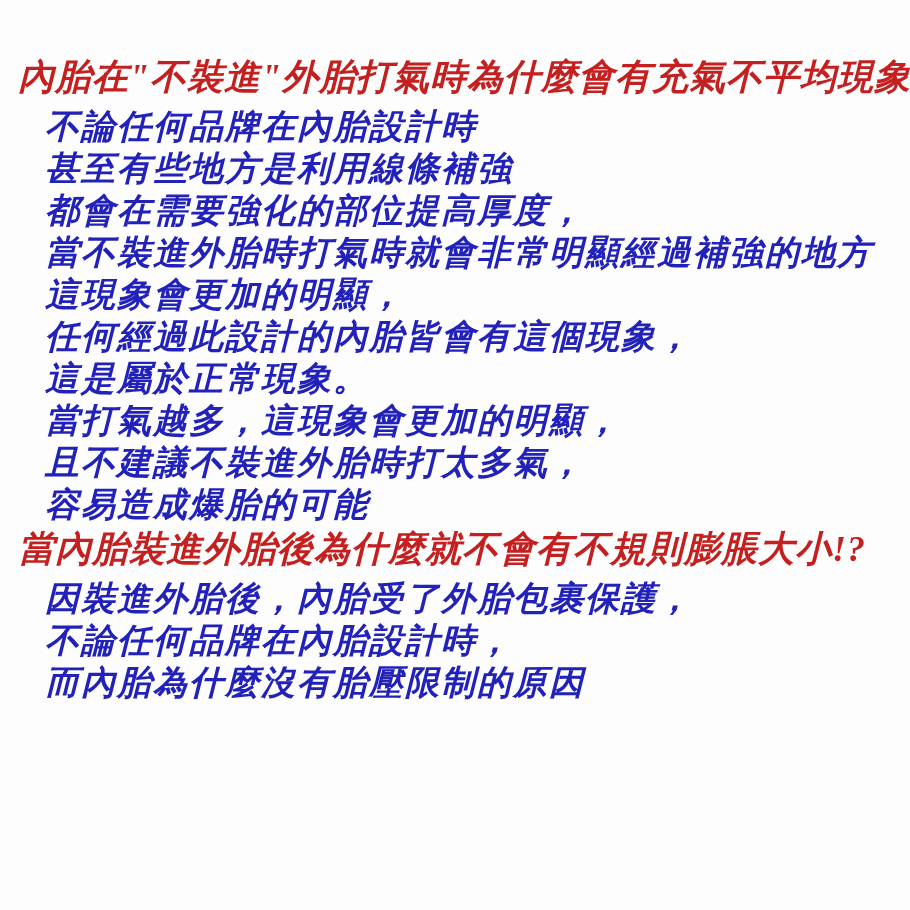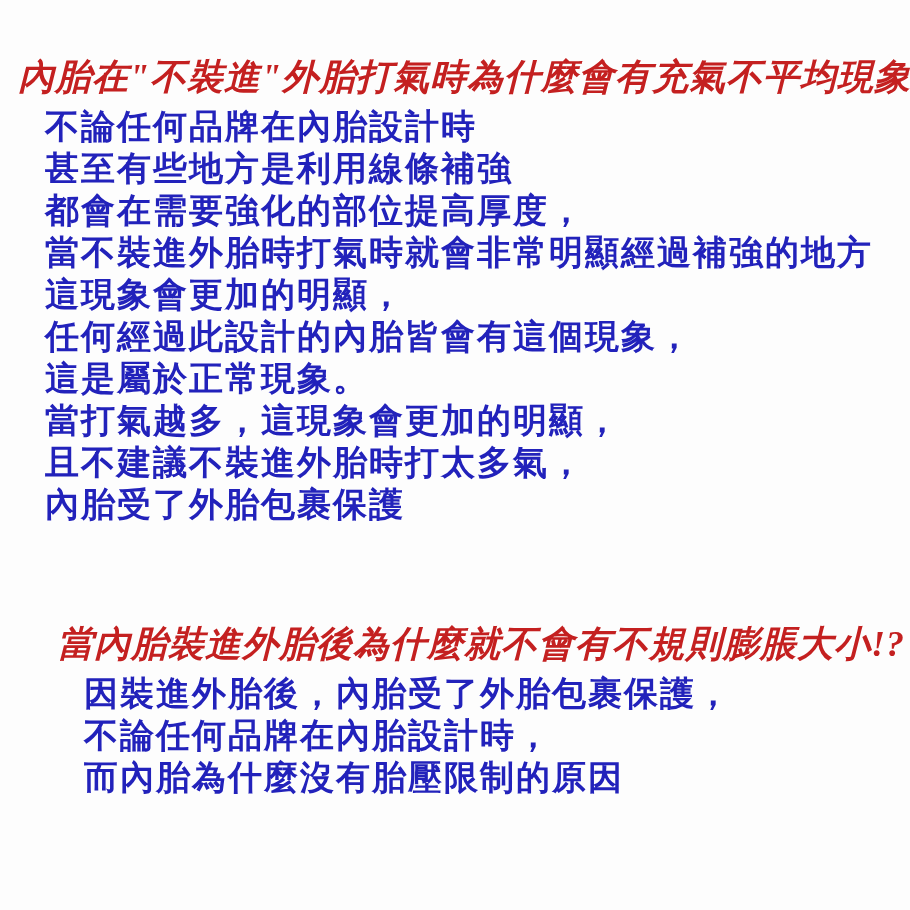--- a/index.html
+++ b/index.html
@@ -25,30 +25,29 @@
     font-weight: bold;
     font-style: italic;
     letter-spacing: 1px;
     color: var(--heading-color, #c42020);
     white-space: nowrap;
   }
   .section-1 .question-heading {
     padding-top: 54px;
   }
   .section-2 {
-    margin-top: 95px;
-    padding-left: 39px;
   }
   .answer-lines {
     margin: 6px 0 0 45px;
   }
   .answer-line {
     font-size: 34px;
     line-height: 42px;
     font-weight: bold;
+    font-style: italic;
     letter-spacing: 2px;
     color: var(--body-color, #2222bb);
     white-space: nowrap;
   }
 </style>
 </head>
 <body style="background: rgb(253, 253, 253);">
 
 <div class="page">
 
@@ -57,21 +56,21 @@
     <div class="answer-lines">
       <div class="answer-line">不論任何品牌在內胎設計時</div>
       <div class="answer-line">甚至有些地方是利用線條補強</div>
       <div class="answer-line">都會在需要強化的部位提高厚度，</div>
       <div class="answer-line">當不裝進外胎時打氣時就會非常明顯經過補強的地方</div>
       <div class="answer-line">這現象會更加的明顯，</div>
       <div class="answer-line">任何經過此設計的內胎皆會有這個現象，</div>
       <div class="answer-line">這是屬於正常現象。</div>
       <div class="answer-line">當打氣越多，這現象會更加的明顯，</div>
       <div class="answer-line">且不建議不裝進外胎時打太多氣，</div>
-      <div class="answer-line">內胎受了外胎包裹保護</div>
+      <div class="answer-line">容易造成爆胎的可能</div>
     </div>
   </div>
 
   <div class="section-2">
     <div class="question-heading">當內胎裝進外胎後為什麼就不會有不規則膨脹大小!?</div>
     <div class="answer-lines">
       <div class="answer-line">因裝進外胎後，內胎受了外胎包裹保護，</div>
       <div class="answer-line">不論任何品牌在內胎設計時，</div>
       <div class="answer-line">而內胎為什麼沒有胎壓限制的原因</div>
     </div>

